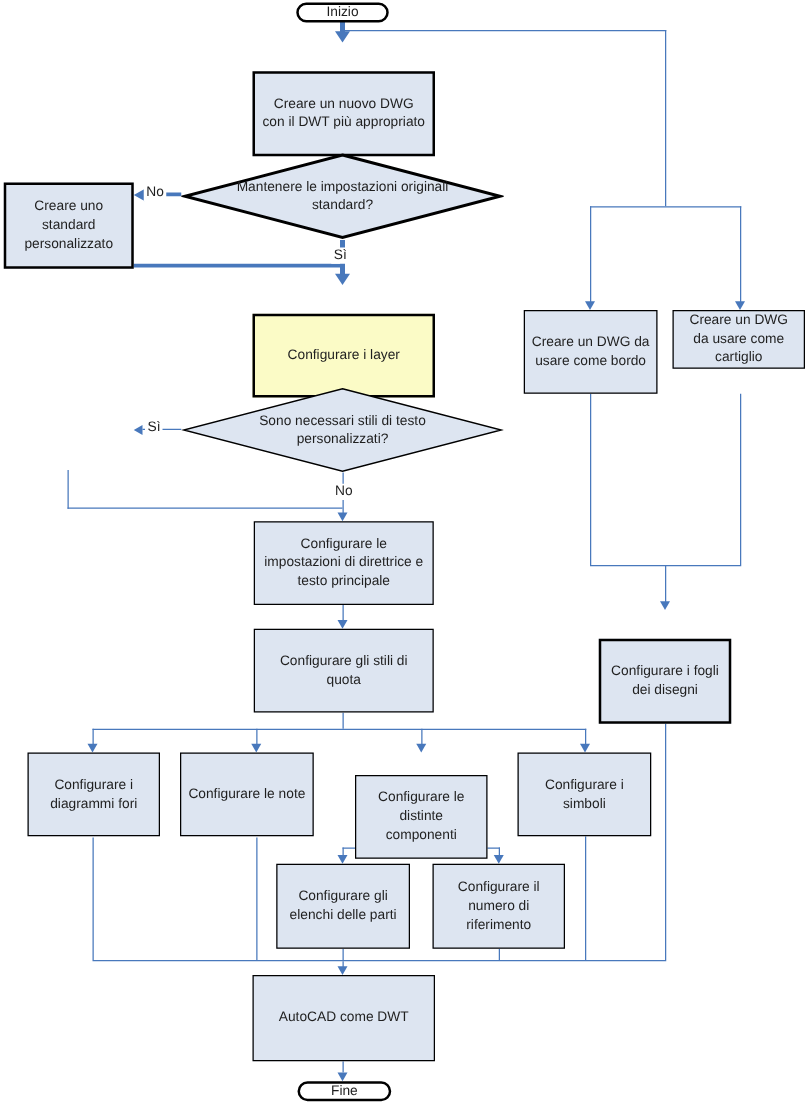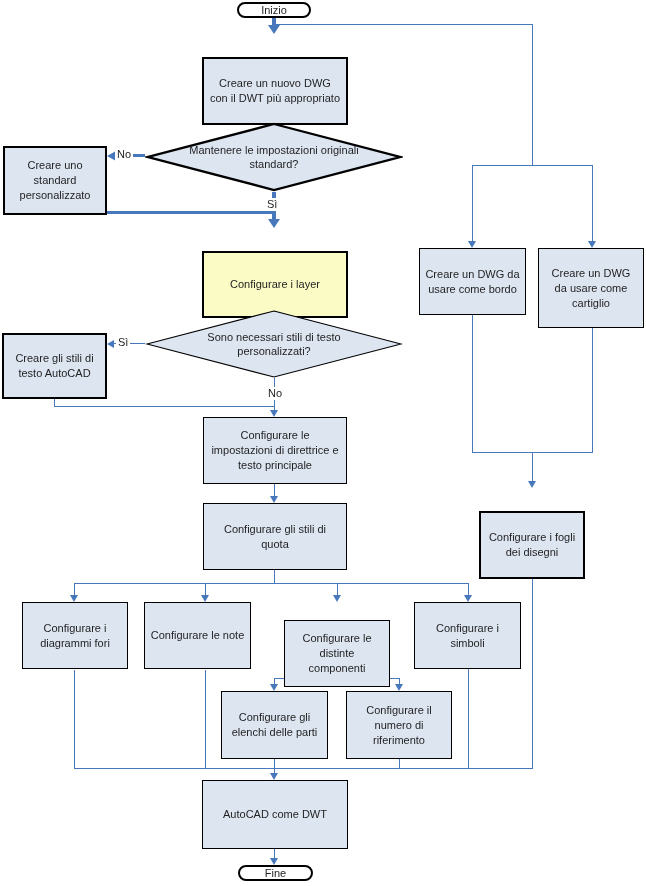--- a/index.html
+++ b/index.html
@@ -147,23 +147,20 @@
     <span>Creare uno standard personalizzato</span>
   </div>
 
   <div class="diamond" style="left:145px;top:310px;width:258px;height:68px">
     <svg width="258" height="68" viewBox="0 0 258 68">
       <polygon points="129,1 256,34 129,67 2,34" stroke="#000000" stroke-width="1.2" fill="#DDE5F1"></polygon>
     </svg>
     <div class="dtext">Sono necessari stili di testo personalizzati?</div>
   </div>
 
-  <div class="node b2" style="left:2px;top:310px;width:105px;height:66px">
-    <span>Creare gli stili di testo AutoCAD</span>
-  </div>
 
   <div class="node" style="left:203px;top:417px;width:144px;height:67px">
     <span>Configurare le impostazioni di direttrice e testo principale</span>
   </div>
 
   <div class="node" style="left:203px;top:503px;width:144px;height:67px">
     <span>Configurare gli stili di quota</span>
   </div>
 
   <div class="node" style="left:22px;top:602px;width:106px;height:67px">
@@ -187,21 +184,21 @@
   </div>
 
   <div class="node" style="left:221px;top:691px;width:107px;height:68px">
     <span>Configurare gli elenchi delle parti</span>
   </div>
 
   <div class="node" style="left:419px;top:248px;width:107px;height:67px">
     <span>Creare un DWG da usare come bordo</span>
   </div>
 
-  <div class="node" style="left:538px;top:248px;width:106px;height:80px">
+  <div class="node" style="left:538px;top:248px;width:106px;height:47px">
     <span>Creare un DWG da usare come cartiglio</span>
   </div>
 
   <div class="node b2" style="left:479px;top:488px;width:106px;height:68px">
     <span>Configurare i fogli dei disegni</span>
   </div>
 
   <div class="node" style="left:202px;top:780px;width:146px;height:69px">
     <span>AutoCAD come DWT</span>
   </div>

